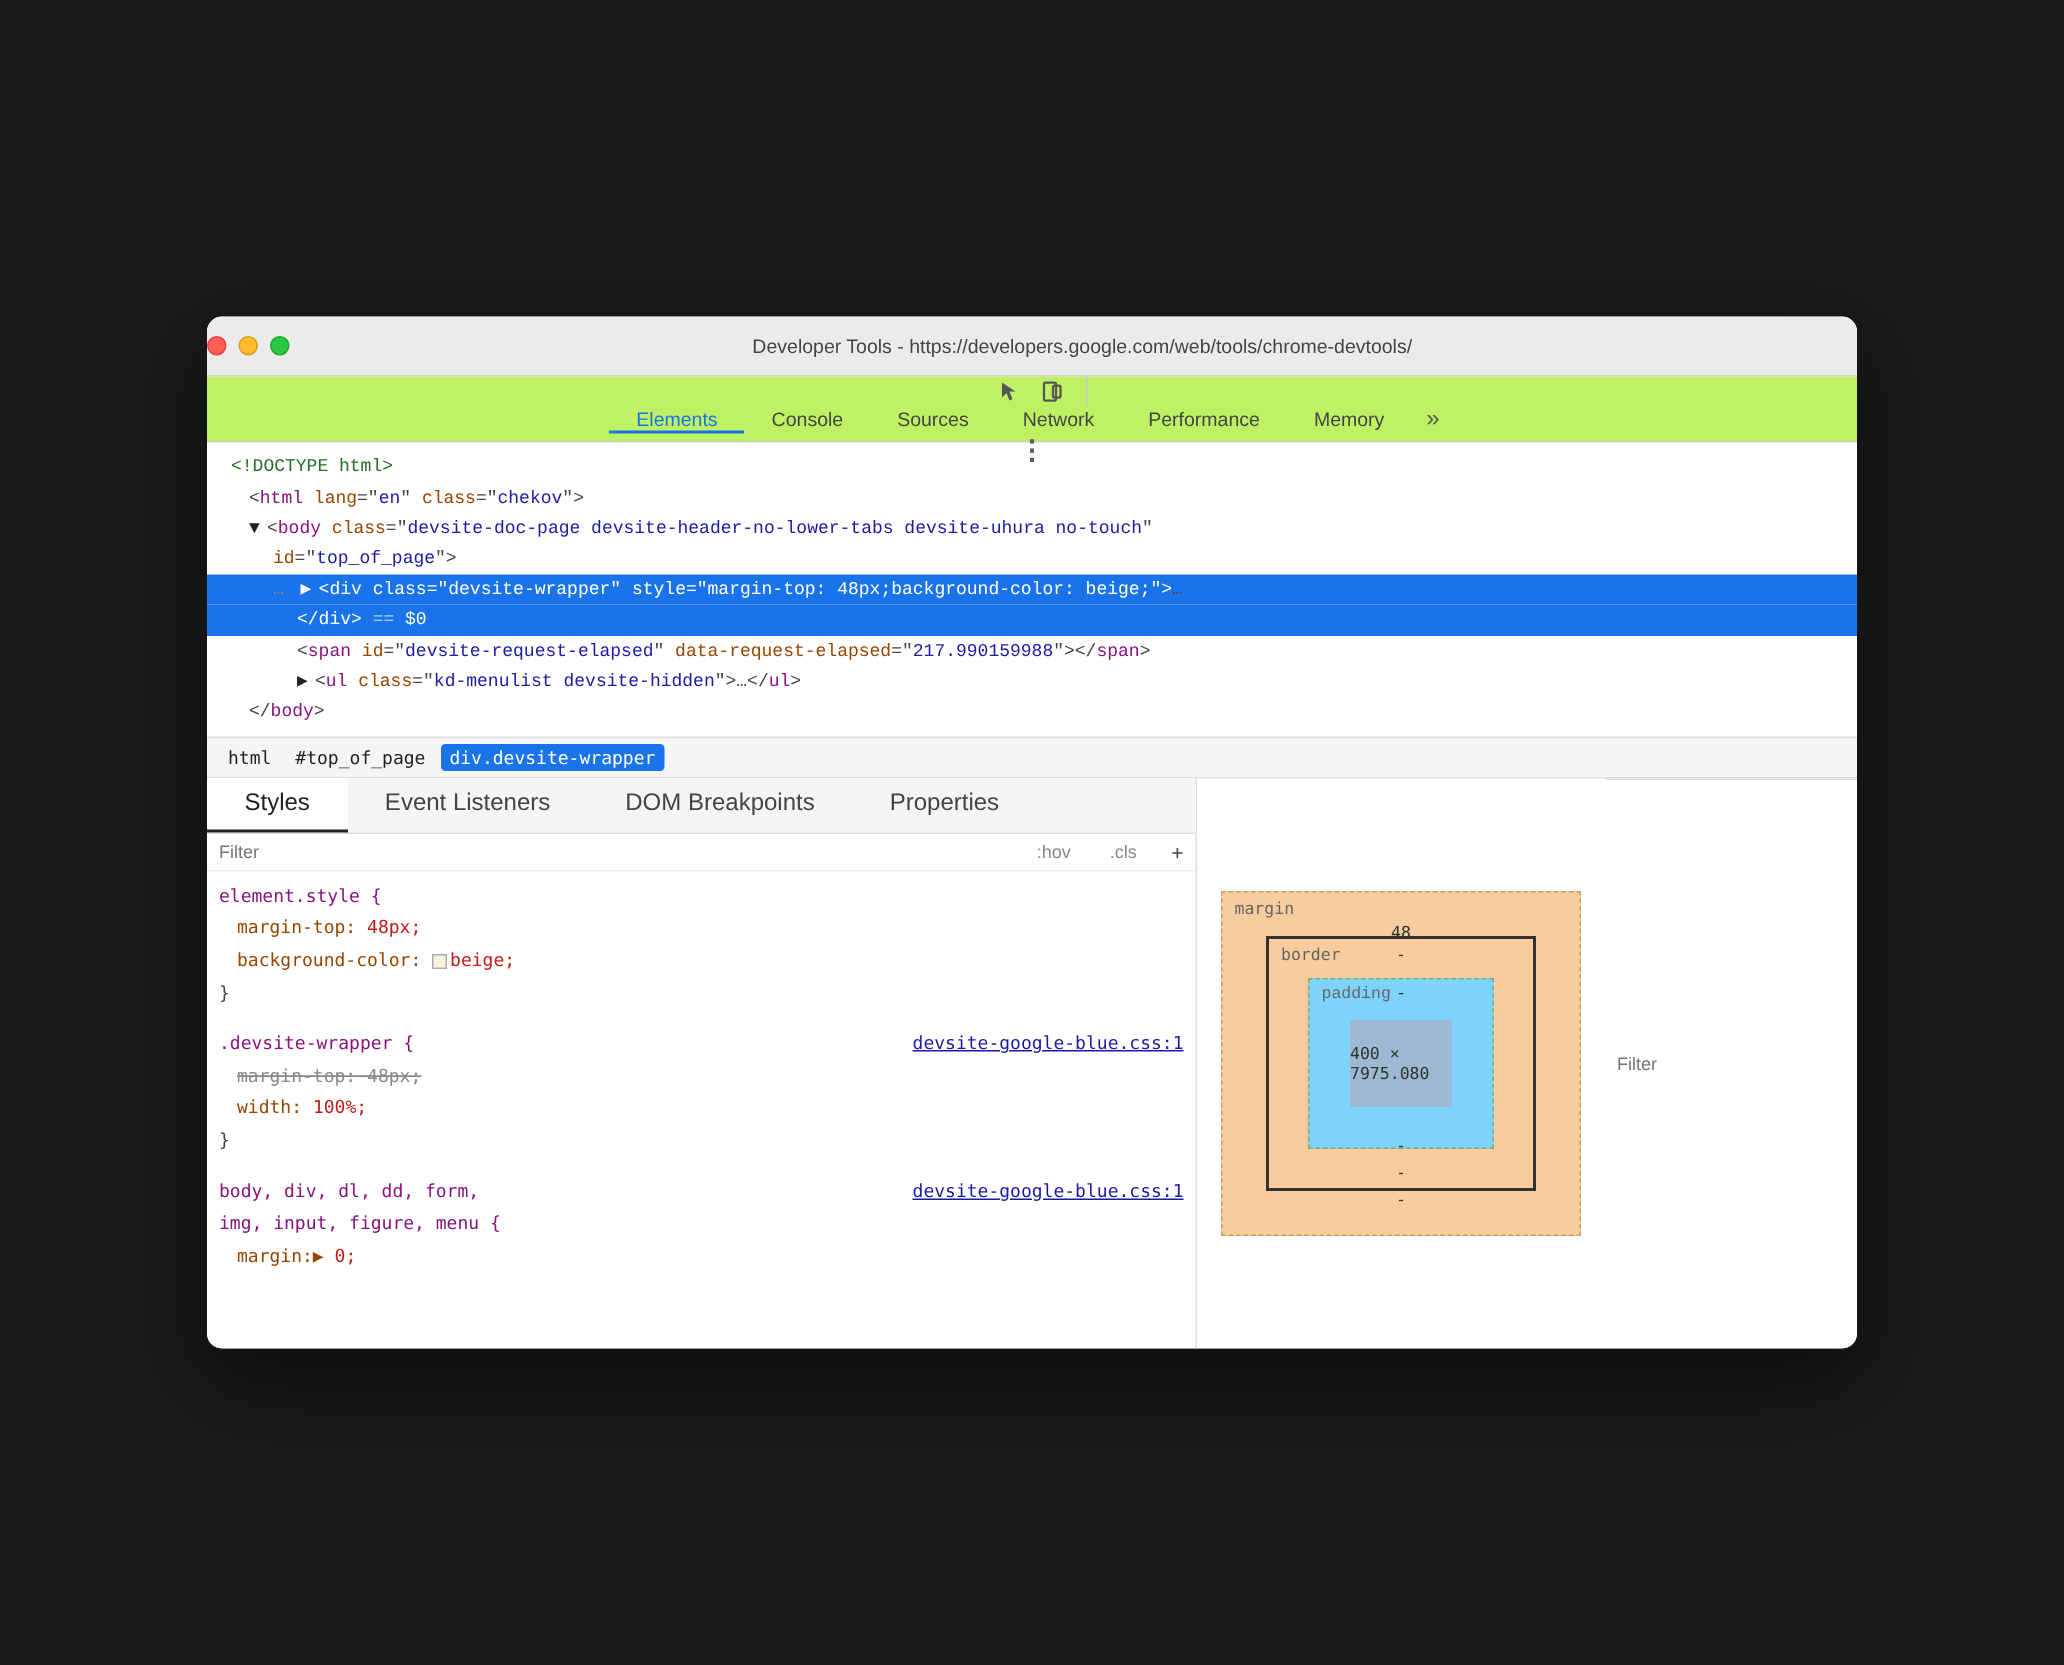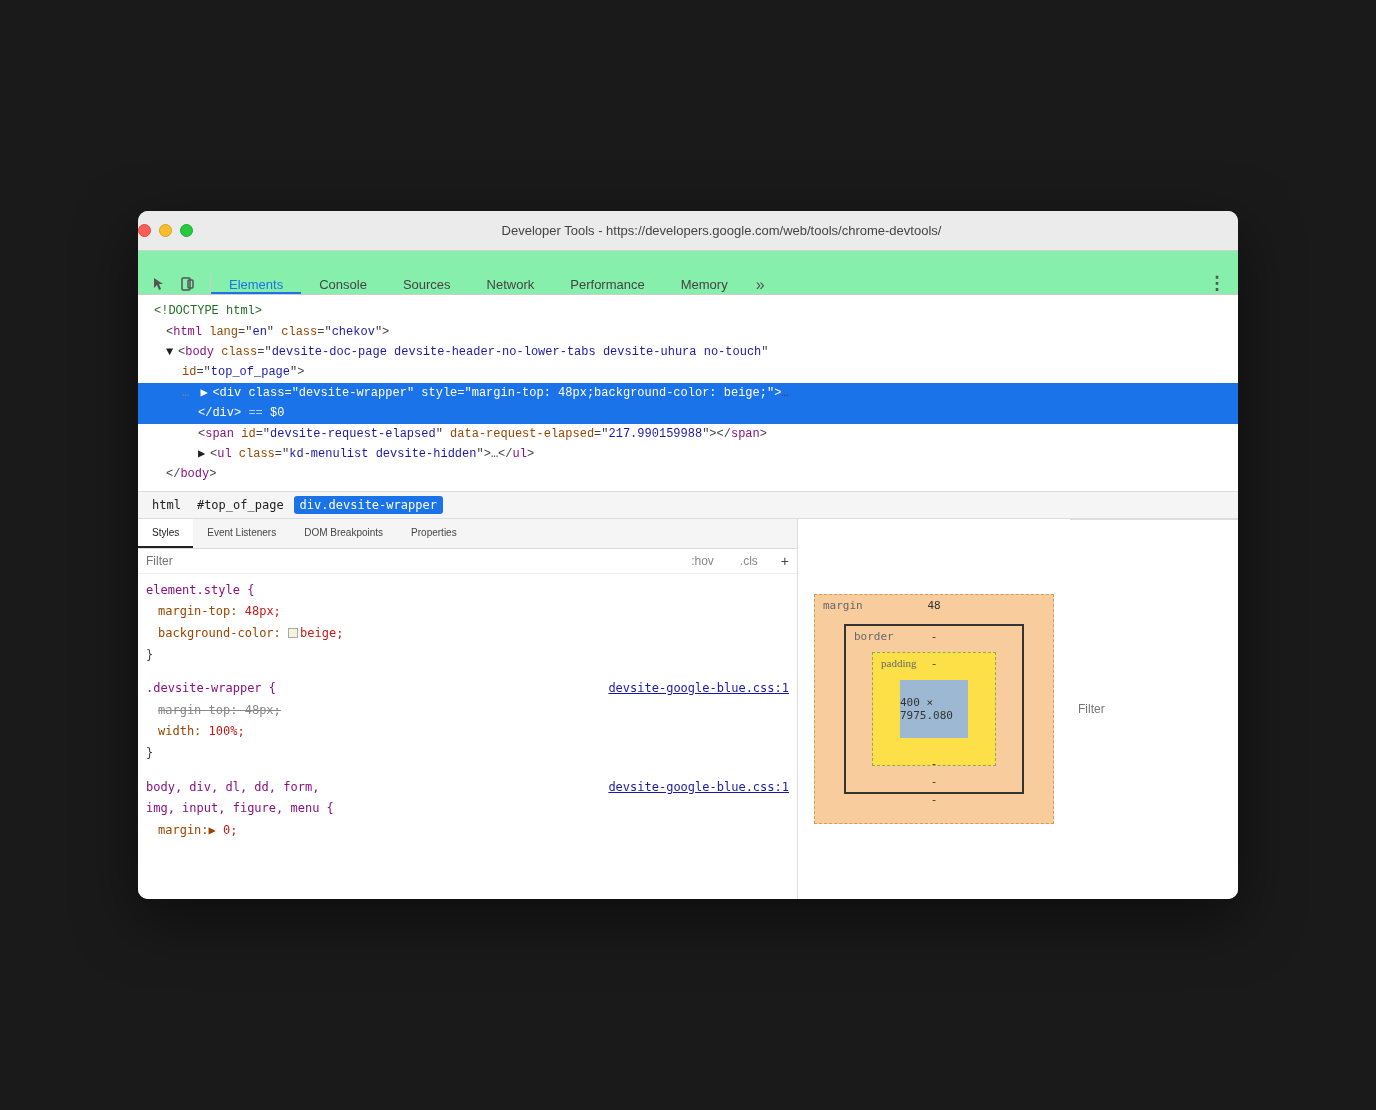--- a/index.html
+++ b/index.html
@@ -39,25 +39,26 @@
     .tl.close { background: #ff5f57; border: 1px solid #e0443e; }
     .tl.min   { background: #febc2e; border: 1px solid #d4a017; }
     .tl.max   { background: #28c840; border: 1px solid #1aab29; }
     .title-text {
       flex: 1;
       text-align: center;
       font-size: 13px;
       color: #444;
     }
     .toolbar {
-      background: #86efac;
+      background: #bef264;
       border-bottom: 1px solid #ccc;
       display: flex;
-      align-items: flex-end;
+      align-items: center;
       height: 44px;
+      flex-direction: column;
     }
     .toolbar-icons {
       display: flex;
       align-items: center;
       padding: 0 12px;
       gap: 8px;
       border-right: 1px solid #ccc;
     }
     .toolbar-icon {
       width: 20px;
@@ -172,22 +173,22 @@
       display: flex;
       flex-direction: column;
       background: #fff;
     }
     .panel-tabs {
       display: flex;
       border-bottom: 1px solid #ddd;
       background: #f5f5f5;
     }
     .panel-tab {
-      padding: 8px 14px;
-      font-size: 10px;
+      padding: 8px 25px;
+      font-size: 16px;
       cursor: pointer;
       color: #444;
       border-bottom: 2px solid transparent;
       white-space: nowrap;
     }
     .panel-tab.active {
       color: #212121;
       border-bottom: 2px solid #212121;
       background: #fff;
     }
@@ -448,29 +449,29 @@
         </div>
       </div>
     </div>
 
     <div class="box-model-panel">
       <div class="box-model-area">
         <div style="position:relative; width:240px; height:230px;">
 
           <div style="position:absolute; inset:0; background:#f9cc9d; border:1px dashed #c8a060; font-family:Menlo,Monaco,monospace; font-size:11px;">
             <span style="position:absolute; top:4px; left:8px; color:#666;">margin</span>
-            <span style="position:absolute; top:4px; right:50%; transform:translateX(50%); color:#333;text-align:right;">48</span>
+            <span style="position:absolute; top:20px; right:50%; transform:translateX(50%); color:#333;text-align:right;">48</span>
           </div>
 
           <div style="position:absolute; inset:30px; background:#f9cc9d; border:2px solid #333; font-family:Menlo,Monaco,monospace; font-size:11px;">
             <span style="position:absolute; top:4px; left:8px; color:#666;">border</span>
             <span style="position:absolute; top:4px; right:50%; transform:translateX(50%); color:#333;">-</span>
           </div>
 
-          <div style="position:absolute; inset:58px; background:#fde047; border:1px dashed #8aaa5e; font-family:Liberation Serif, serif; font-size:11px;">
+          <div style="position:absolute; inset:58px; background:#7dd3fc; border:1px dashed #8aaa5e; font-family:Liberation Mono, monospace; font-size:11px;">
             <span style="position:absolute; top:4px; left:8px; color:#666;">padding</span>
             <span style="position:absolute; top:4px; right:50%; transform:translateX(50%); color:#333;">-</span>
           </div>
 
           <div style="position:absolute; inset:86px; background:#9db8d2; display:flex; align-items:center; justify-content:center; font-family:Menlo,Monaco,monospace; font-size:11px; color:#333;">
             <span>400 × 7975.080</span>
           </div>
 
           <span style="position:absolute; bottom:18px; left:50%; transform:translateX(-50%); font-size:11px; color:#333; font-family:Menlo,Monaco,monospace;">-</span>
           <span style="position:absolute; bottom:36px; left:50%; transform:translateX(-50%); font-size:11px; color:#333; font-family:Menlo,Monaco,monospace;">-</span>

